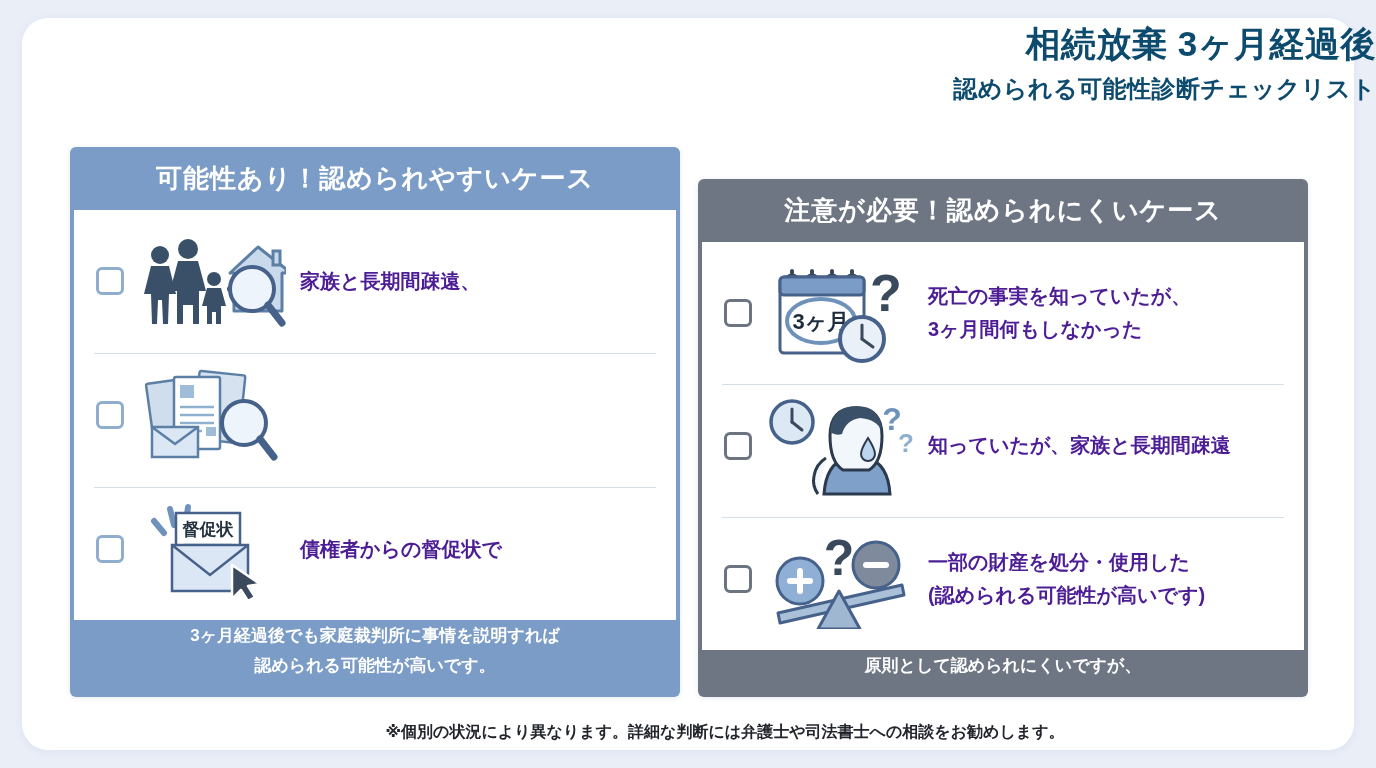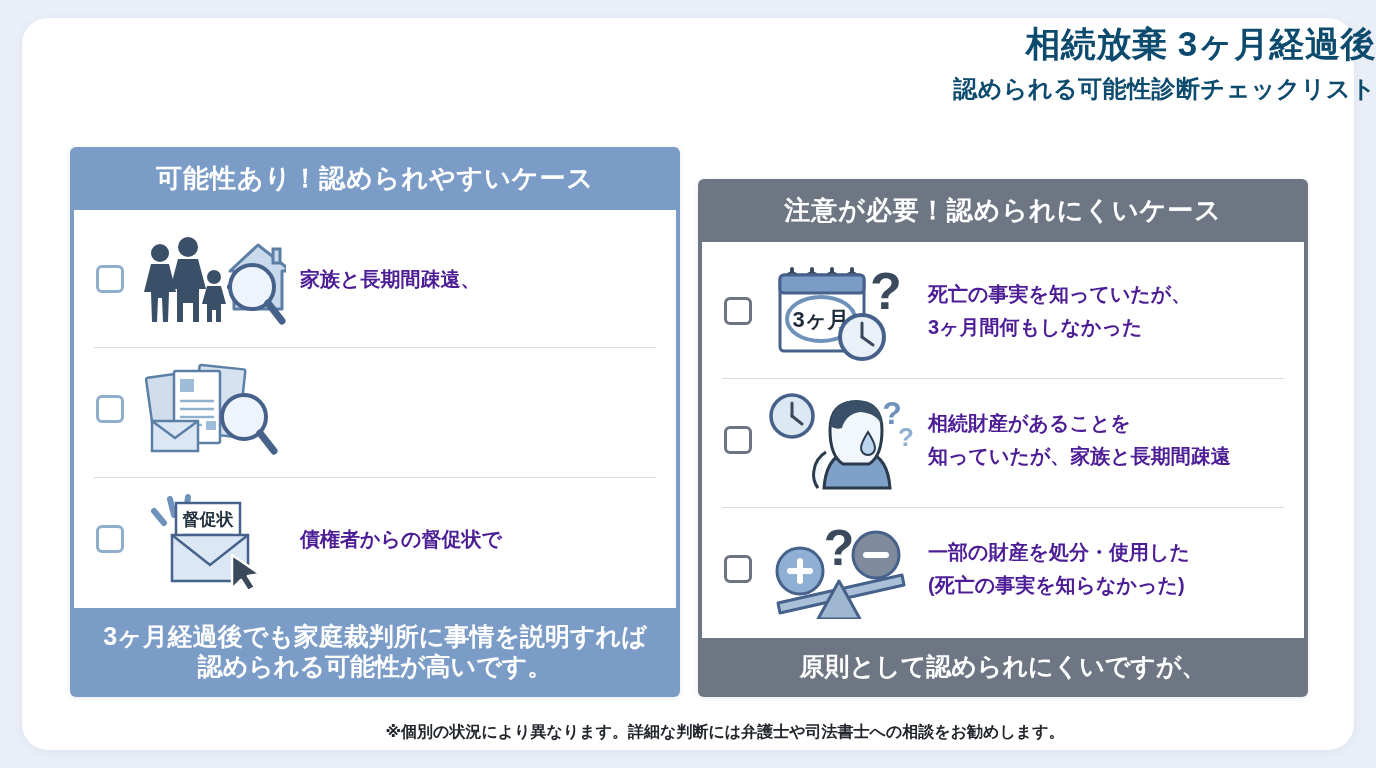--- a/index.html
+++ b/index.html
@@ -66,24 +66,24 @@
   }
   .panel-body {
     flex: 1;
     background: #ffffff;
     margin: 0 4px;
     display: flex; flex-direction: column;
     justify-content: space-around;
     padding: 4px 0;
   }
   .panel-foot {
-    padding: 13px 10px 16px;
+    padding: 1px 10px 16px;
     color: #ffffff;
     text-align: center;
-    font-size: 25px; font-weight: bold;
+    font-size: 17px; font-weight: bold;
     line-height: 30px;
   }
 
   
   .row {
     display: flex; align-items: center;
     height: 124px;
     padding: 0 14px 0 22px;
     position: relative;
   }
@@ -274,21 +274,20 @@
               <path d="M60 98 q2 -30 22 -36 h22 q20 6 22 36z" fill="#7fa0c8" stroke="#2b3a4c" stroke-width="3"></path>
               <path d="M66 40 q0 -28 26 -28 q26 0 26 28 q0 26 -13 34 h-26 q-13 -8 -13 -34z" fill="#f2f7fc" stroke="#2b3a4c" stroke-width="3"></path>
               <path d="M66 36 q2 -26 26 -26 q25 0 26 25 q-6 -12 -22 -13 q-14 2 -18 16 q-6 2 -12 -2z" fill="#3a5068"></path>
               <path d="M104 42 q7 11 7 16 a7 7 0 0 1 -14 0 q0 -5 7 -16z" fill="#bcd6ef" stroke="#2b3a4c" stroke-width="2"></path>
               <path d="M62 62 q-10 6 -12 18 q-2 10 4 18" fill="#f2f7fc" stroke="#2b3a4c" stroke-width="3"></path>
               <text x="128" y="34" font-size="32" font-weight="bold" fill="#6f92bb" text-anchor="middle" font-family="'Liberation Sans',sans-serif">?</text>
               <text x="142" y="56" font-size="26" font-weight="bold" fill="#8fafd0" text-anchor="middle" font-family="'Liberation Sans',sans-serif">?</text>
             </svg>
           </div>
           <div class="row-text">
-            <div>相続財産があることを</div>
             <div>知っていたが、家族と長期間疎遠</div>
           </div>
         </div>
 
         <div class="row">
           <div class="cbox"></div>
           <div class="icon-cell">
             <svg width="150" height="100" viewBox="0 0 150 100">
               <text x="75" y="46" font-size="50" font-weight="bold" fill="#3a4a5c" text-anchor="middle" font-family="'Liberation Sans',sans-serif">?</text>
               <circle cx="36" cy="52" r="23" fill="#8fb0d4" stroke="#46618a" stroke-width="3"></circle>
@@ -297,21 +296,21 @@
                 <line x1="36" y1="42" x2="36" y2="62"></line>
               </g>
               <circle cx="112" cy="36" r="23" fill="#7f8b9c" stroke="#46618a" stroke-width="3"></circle>
               <line x1="102" y1="36" x2="122" y2="36" stroke="#ffffff" stroke-width="6" stroke-linecap="round"></line>
               <path d="M14 84 L138 56 L140 66 L16 94 Z" fill="#a9c0d8" stroke="#46618a" stroke-width="3" stroke-linejoin="round"></path>
               <path d="M75 62 L96 100 L54 100 Z" fill="#9fb7d0" stroke="#46618a" stroke-width="3" stroke-linejoin="round"></path>
             </svg>
           </div>
           <div class="row-text">
             <div>一部の財産を処分・使用した</div>
-            <div>(死亡の事実を知らなかった)</div>
+            <div>(認められる可能性が高いです)</div>
           </div>
         </div>
 
       </div>
       <div class="panel-foot">
         <div>原則として認められにくいですが、</div>
       </div>
     </div>
 
   </div>

